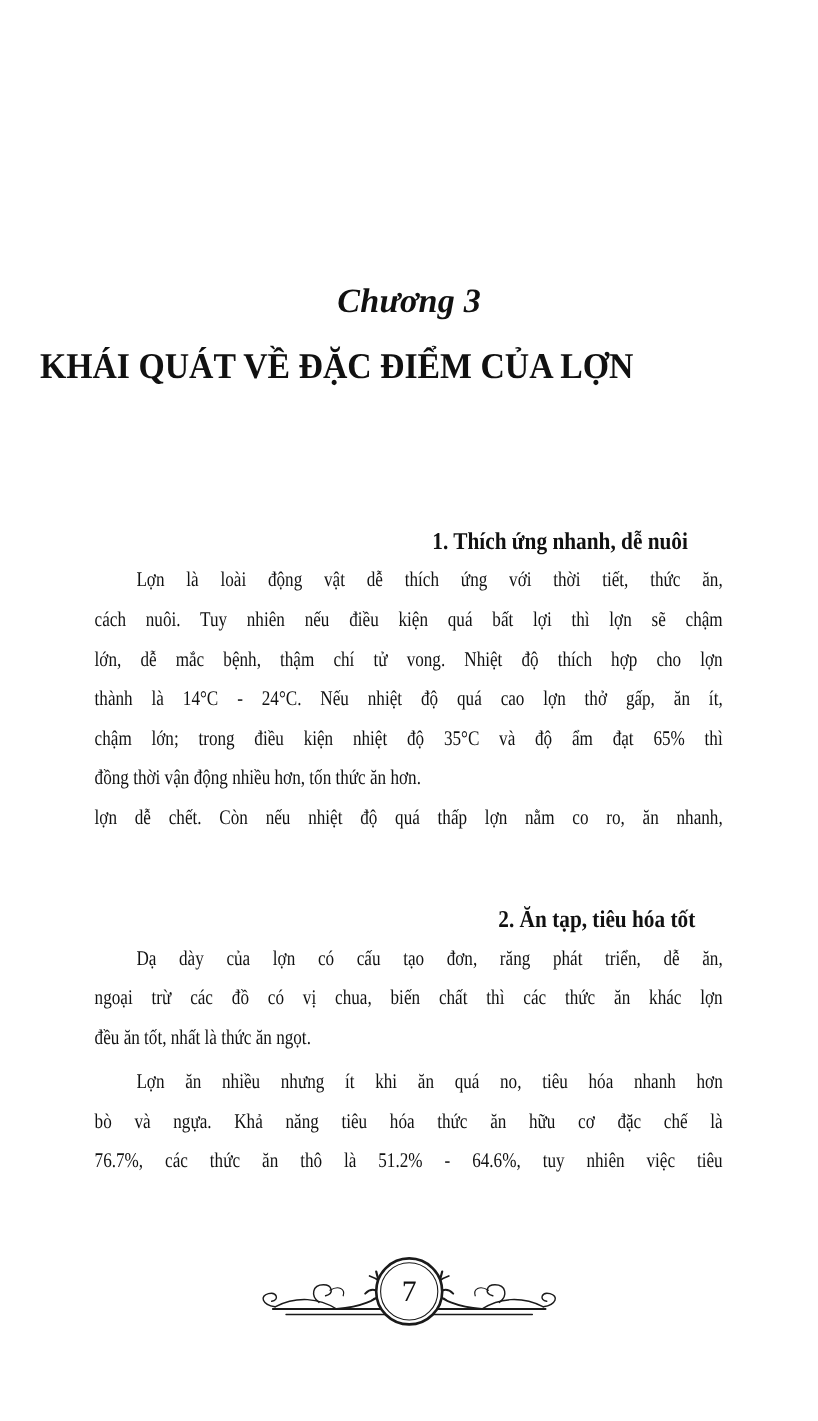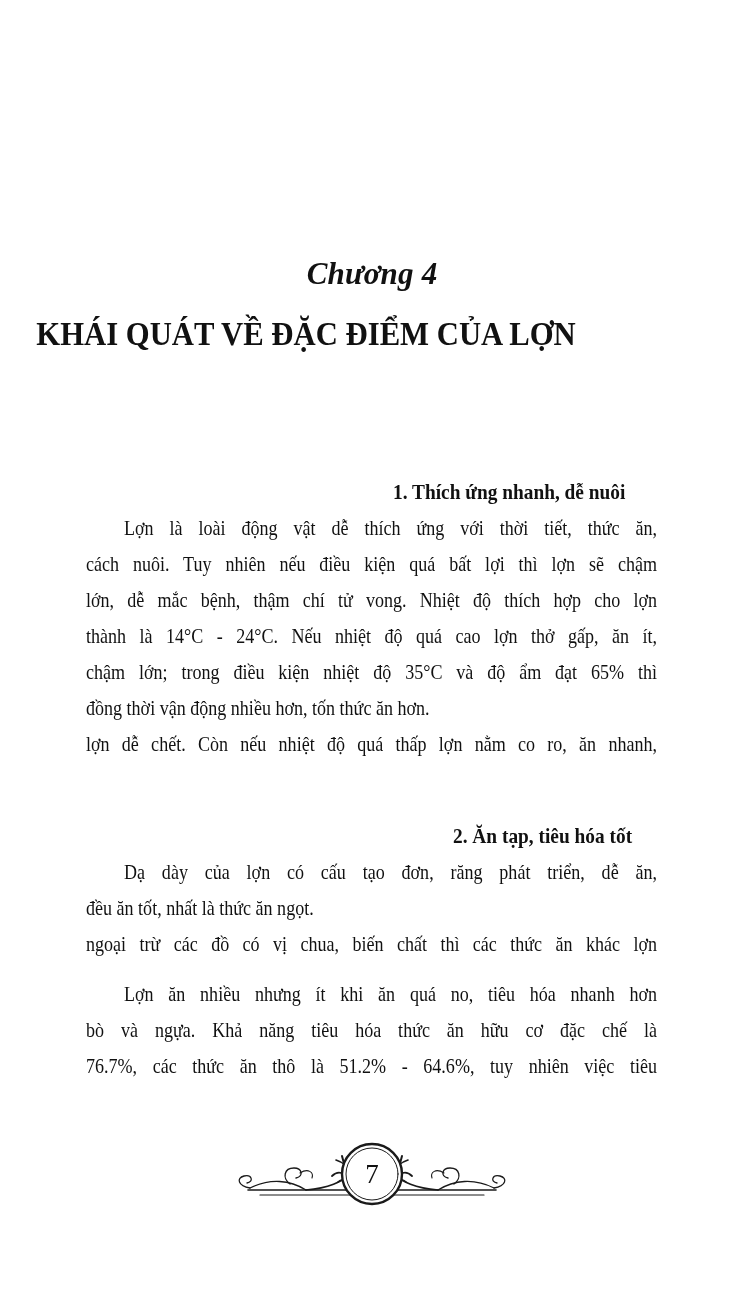--- a/index.html
+++ b/index.html
@@ -63,21 +63,21 @@
       white-space: nowrap;
       text-align: right;
     }
     .heading span, .line span {
       display: inline-block;
       transform-origin: left center;
       white-space: nowrap;
     }
     .heading span { transform: scaleX(0.88); }
     .line {
-      font-size: 22px;
+      font-size: 19px;
       line-height: 36px;
       height: 36px;
       white-space: nowrap;
       overflow: visible;
     }
     .line.justify span {
       width: 100%;
       text-align: justify;
       text-align-last: justify;
     }
@@ -104,21 +104,21 @@
       font-size: 27px;
       color: #111;
       font-family: "Liberation Serif", serif;
     }
   </style>
 </head>
 <body>
 
 <div class="page">
 
-  <div class="chapter-label">Chương 4</div>
+  <div class="chapter-label">Chương 3</div>
 
   <div class="chapter-title">
     <span>KHÁI QUÁT VỀ ĐẶC ĐIỂM CỦA LỢN</span>
   </div>
 
   <div class="text-block" style="top:474px;">
     <div class="heading">
       <span>1. Thích ứng nhanh, dễ nuôi</span>
     </div>
     <div>
@@ -131,24 +131,24 @@
       <div class="line justify"><span>lợn dễ chết. Còn nếu nhiệt độ quá thấp lợn nằm co ro, ăn nhanh,</span></div>
     </div>
   </div>
 
   <div class="text-block" style="top:818px;">
     <div class="heading">
       <span>2. Ăn tạp, tiêu hóa tốt</span>
     </div>
     <div>
       <div class="line indent justify"><span>Dạ dày của lợn có cấu tạo đơn, răng phát triển, dễ ăn,</span></div>
+      <div class="line justify"><span>ngoại trừ các đồ có vị chua, biến chất thì các thức ăn khác lợn</span></div>
       <div class="line"><span>đều ăn tốt, nhất là thức ăn ngọt.</span></div>
-      <div class="line justify"><span>ngoại trừ các đồ có vị chua, biến chất thì các thức ăn khác lợn</span></div>
     </div>
-    <div style="margin-top:14px;text-decoration:underline;">
+    <div style="margin-top:4px;text-decoration:underline;">
       <div class="line indent justify"><span>Lợn ăn nhiều nhưng ít khi ăn quá no, tiêu hóa nhanh hơn</span></div>
       <div class="line justify"><span>bò và ngựa. Khả năng tiêu hóa thức ăn hữu cơ đặc chế là</span></div>
       <div class="line justify"><span>76.7%, các thức ăn thô là 51.2% - 64.6%, tuy nhiên việc tiêu</span></div>
     </div>
   </div>
 
   <svg class="ornament" viewBox="0 0 284 72" xmlns="http://www.w3.org/2000/svg">
     <g fill="none" stroke="#1a1a1a" stroke-linecap="round">
 
       <line x1="18" y1="52" x2="266" y2="52" stroke-width="1.6"></line>

